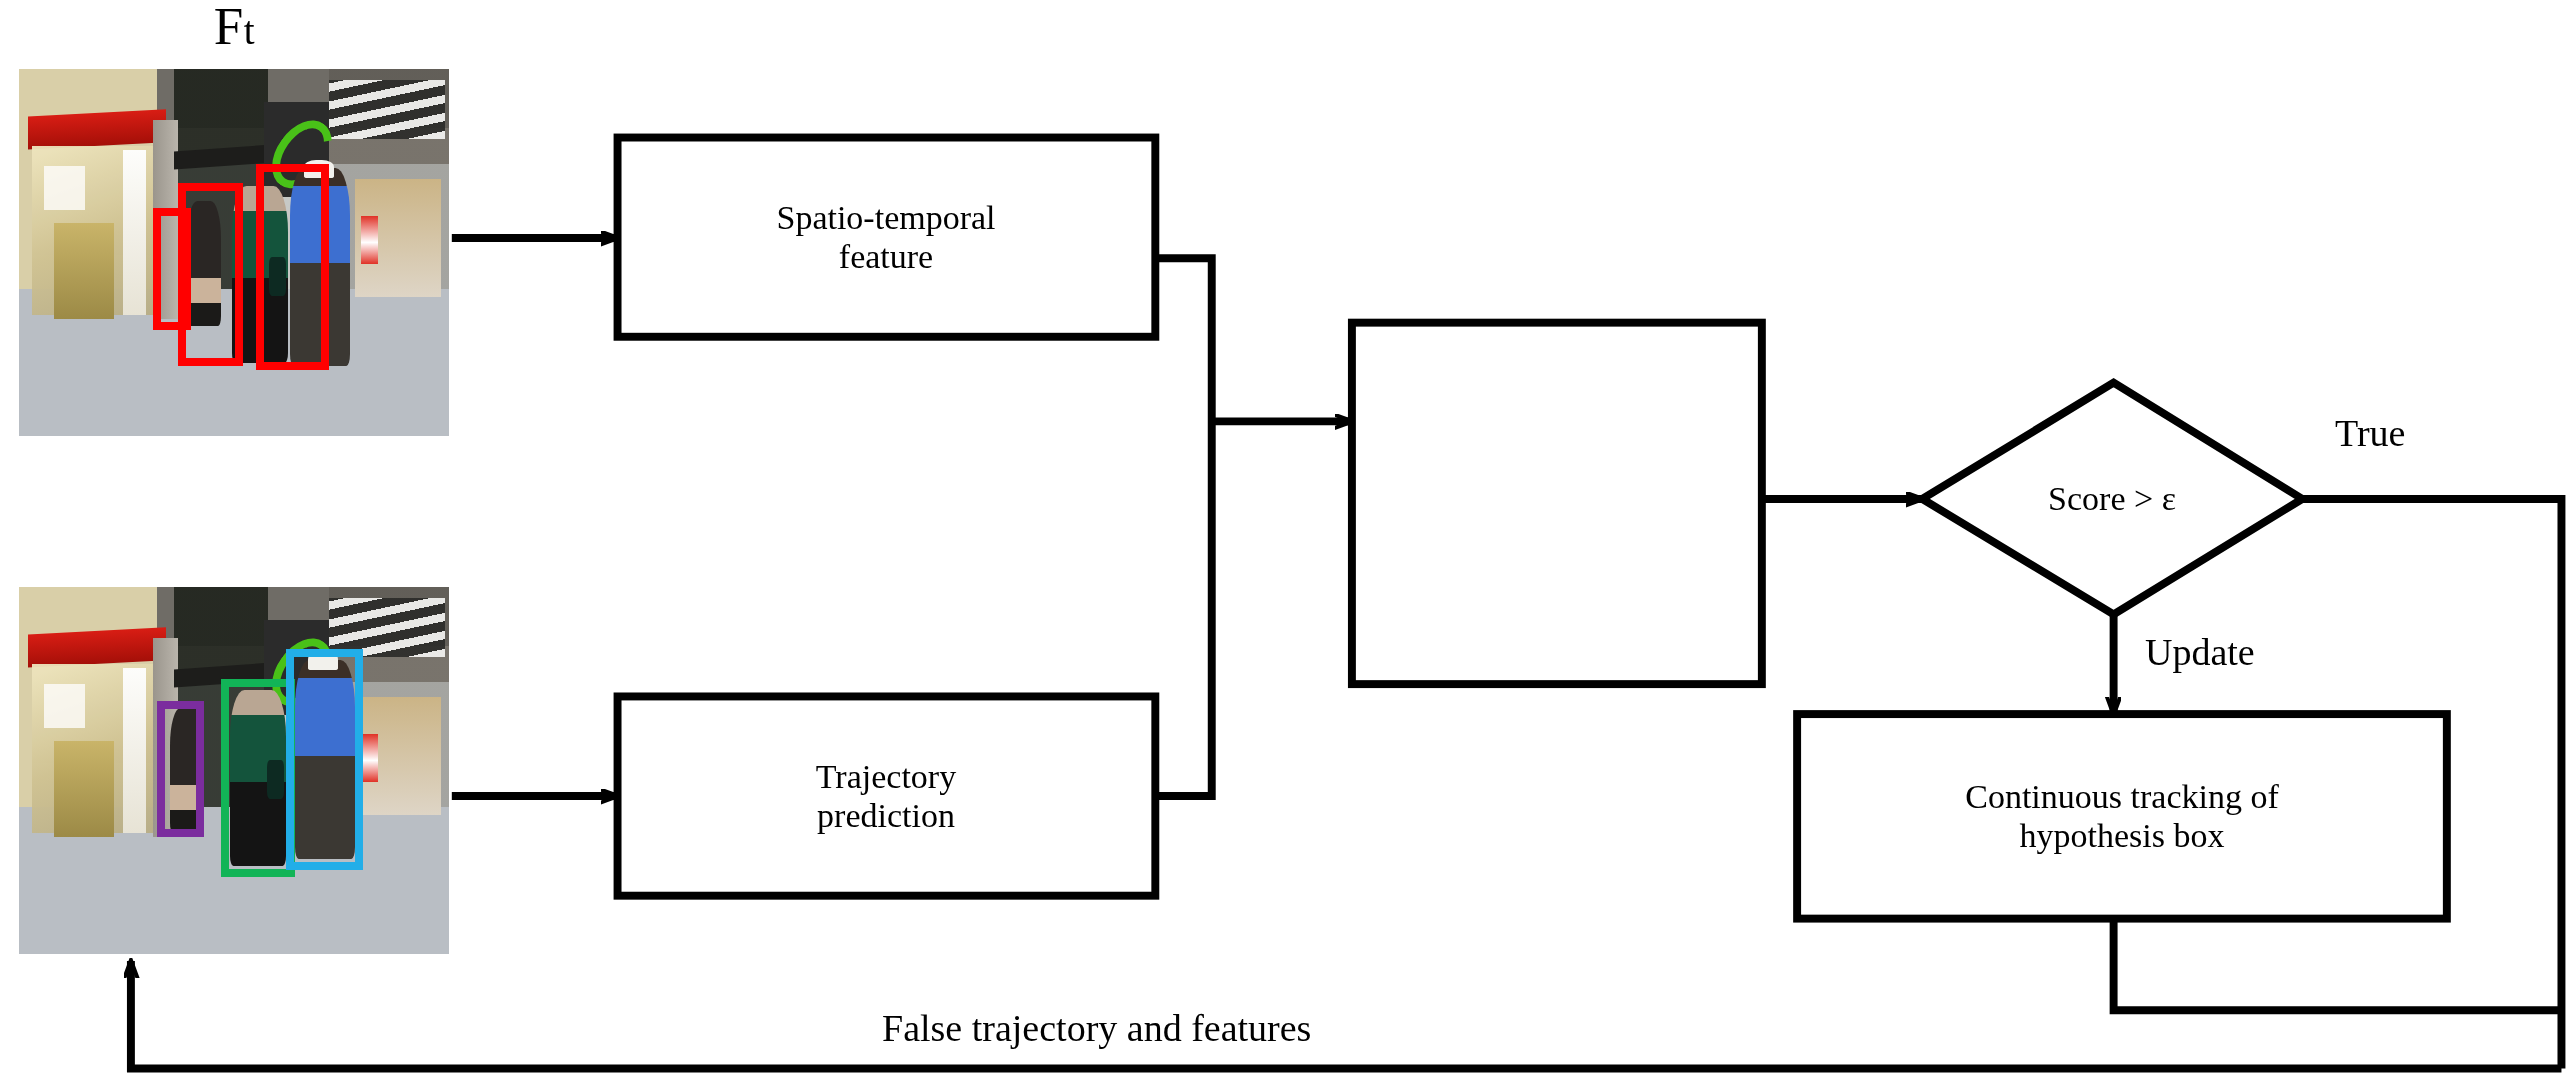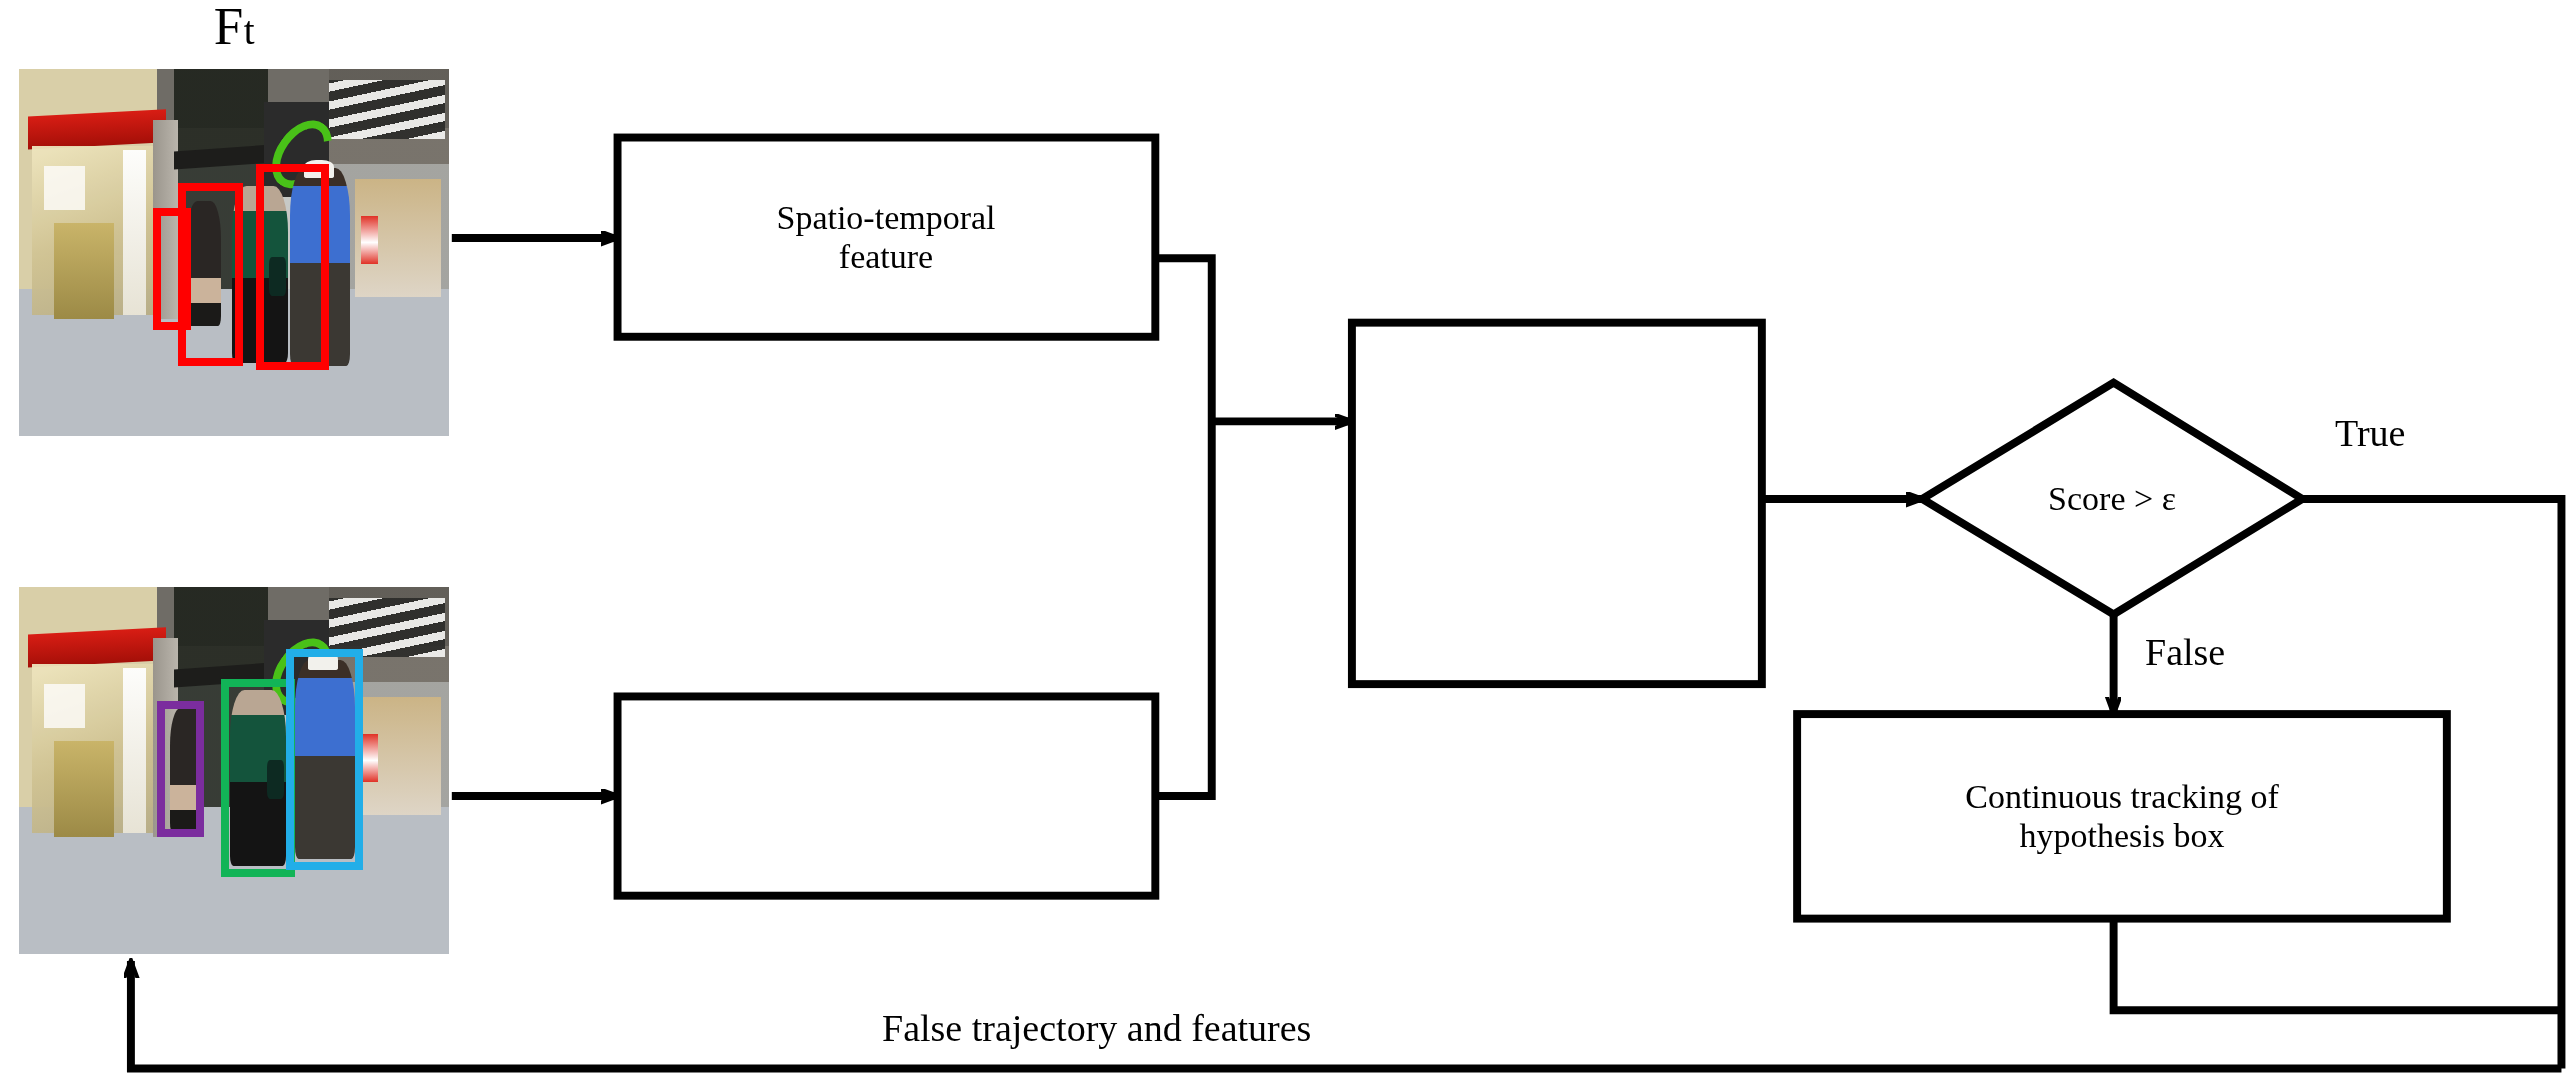--- a/index.html
+++ b/index.html
@@ -150,27 +150,29 @@
     <line x1="2397" y1="697" x2="2397" y2="810" stroke="#000" stroke-width="9" marker-end="url(#ah)"></line>
 
     <path d="M2397,1042 V1146 H2905" fill="none" stroke="#000" stroke-width="9"></path>
 
     <path d="M2905,1212 H148 V1090" fill="none" stroke="#000" stroke-width="9" marker-end="url(#ah)"></path>
   </svg>
 
   <div class="node-text" style="left:617px;top:138px;width:538px;height:199px;">Spatio-temporal
 feature</div>
 
+  <div class="node-text" style="left:617px;top:697px;width:538px;height:199px;">Trajectory
+prediction</div>
 
 
   <div class="node-text" style="left:1931px;top:459px;width:362px;height:81px;">Score &gt; ε</div>
 
   <div class="node-text" style="left:1797px;top:714px;width:650px;height:205px;">Continuous tracking of
 hypothesis box</div>
 
   <div class="edge-label" style="left:2335px;top:414px;">True</div>
 
-  <div class="edge-label" style="left:2145px;top:633px;">False</div>
+  <div class="edge-label" style="left:2145px;top:633px;">Update</div>
 
   <div class="edge-label" style="left:882px;top:1009px;">False trajectory and features</div>
 
 </div>
 
 
 </body></html>

